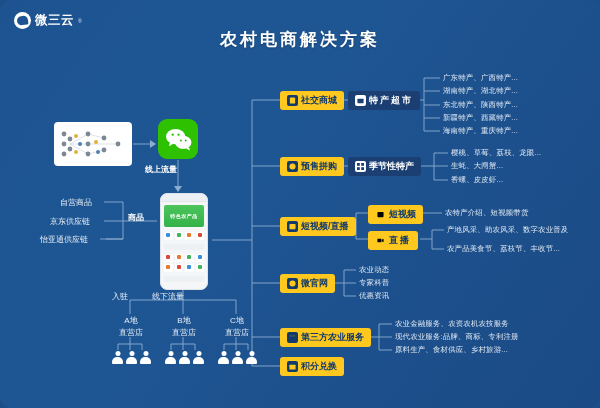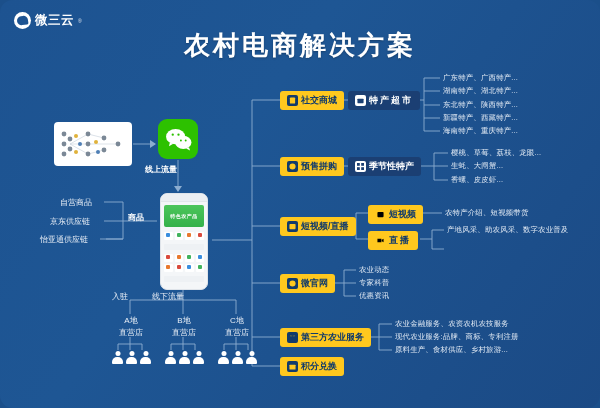--- a/index.html
+++ b/index.html
@@ -16,21 +16,21 @@
   
   .logo{position:absolute;left:14px;top:12px;display:flex;align-items:center;gap:4px;}
   .logo-mark{width:17px;height:17px;border-radius:50%;
     background:#ffffff;position:relative;display:block;}
   .logo-mark::after{content:"";position:absolute;left:3px;top:4px;width:11px;height:9px;
     background:#1d5391;border-radius:6px 6px 2px 6px;transform:rotate(-8deg);}
   .logo-text{font-size:12.5px;font-weight:bold;letter-spacing:.5px;color:#fff;}
   .logo-tm{font-size:5px;vertical-align:super;opacity:.85;}
 
   .title{position:absolute;left:0;top:28px;width:600px;text-align:center;
-    font-size:26px;font-weight:bold;letter-spacing:3px;color:#ffffff;
+    font-size:17px;font-weight:bold;letter-spacing:3px;color:#ffffff;
     text-shadow:0 1px 2px rgba(0,0,0,.25);}
 
   
   .netbox{position:absolute;left:54px;top:122px;width:78px;height:44px;
     background:#ffffff;border-radius:4px;overflow:hidden;}
   .wechat{position:absolute;left:158px;top:119px;width:40px;height:40px;border-radius:9px;
     background:#2dc100;display:flex;align-items:center;justify-content:center;}
   .wechat svg{display:block;}
 
   .phone{position:absolute;left:160px;top:193px;width:46px;height:95px;
@@ -357,20 +357,21 @@
   <div class="leaf" style="left:443px;top:100px;">东北特产、陕西特产...</div>
   <div class="leaf" style="left:443px;top:113px;">新疆特产、西藏特产...</div>
   <div class="leaf" style="left:443px;top:126px;">海南特产、重庆特产...</div>
 
   <div class="leaf" style="left:451px;top:148px;">樱桃、草莓、荔枝、龙眼...</div>
   <div class="leaf" style="left:451px;top:161px;">生蚝、大闸蟹...</div>
   <div class="leaf" style="left:451px;top:175px;">香螺、皮皮虾...</div>
 
   <div class="leaf" style="left:445px;top:208px;">农特产介绍、短视频带货</div>
   <div class="leaf" style="left:447px;top:225px;">产地风采、助农风采、数字农业普及</div>
+  <div class="leaf" style="left:447px;top:244px;">农产品美食节、荔枝节、丰收节...</div>
 
   <div class="leaf" style="left:359px;top:265px;">农业动态</div>
   <div class="leaf" style="left:359px;top:278px;">专家科普</div>
   <div class="leaf" style="left:359px;top:291px;">优惠资讯</div>
 
   <div class="leaf" style="left:395px;top:319px;">农业金融服务、农资农机农技服务</div>
   <div class="leaf" style="left:395px;top:345px;">原料生产、食材供应、乡村旅游...</div>
   <div class="leaf" style="left:395px;top:332px;">现代农业服务:品牌、商标、专利注册</div>
 
 </div>

